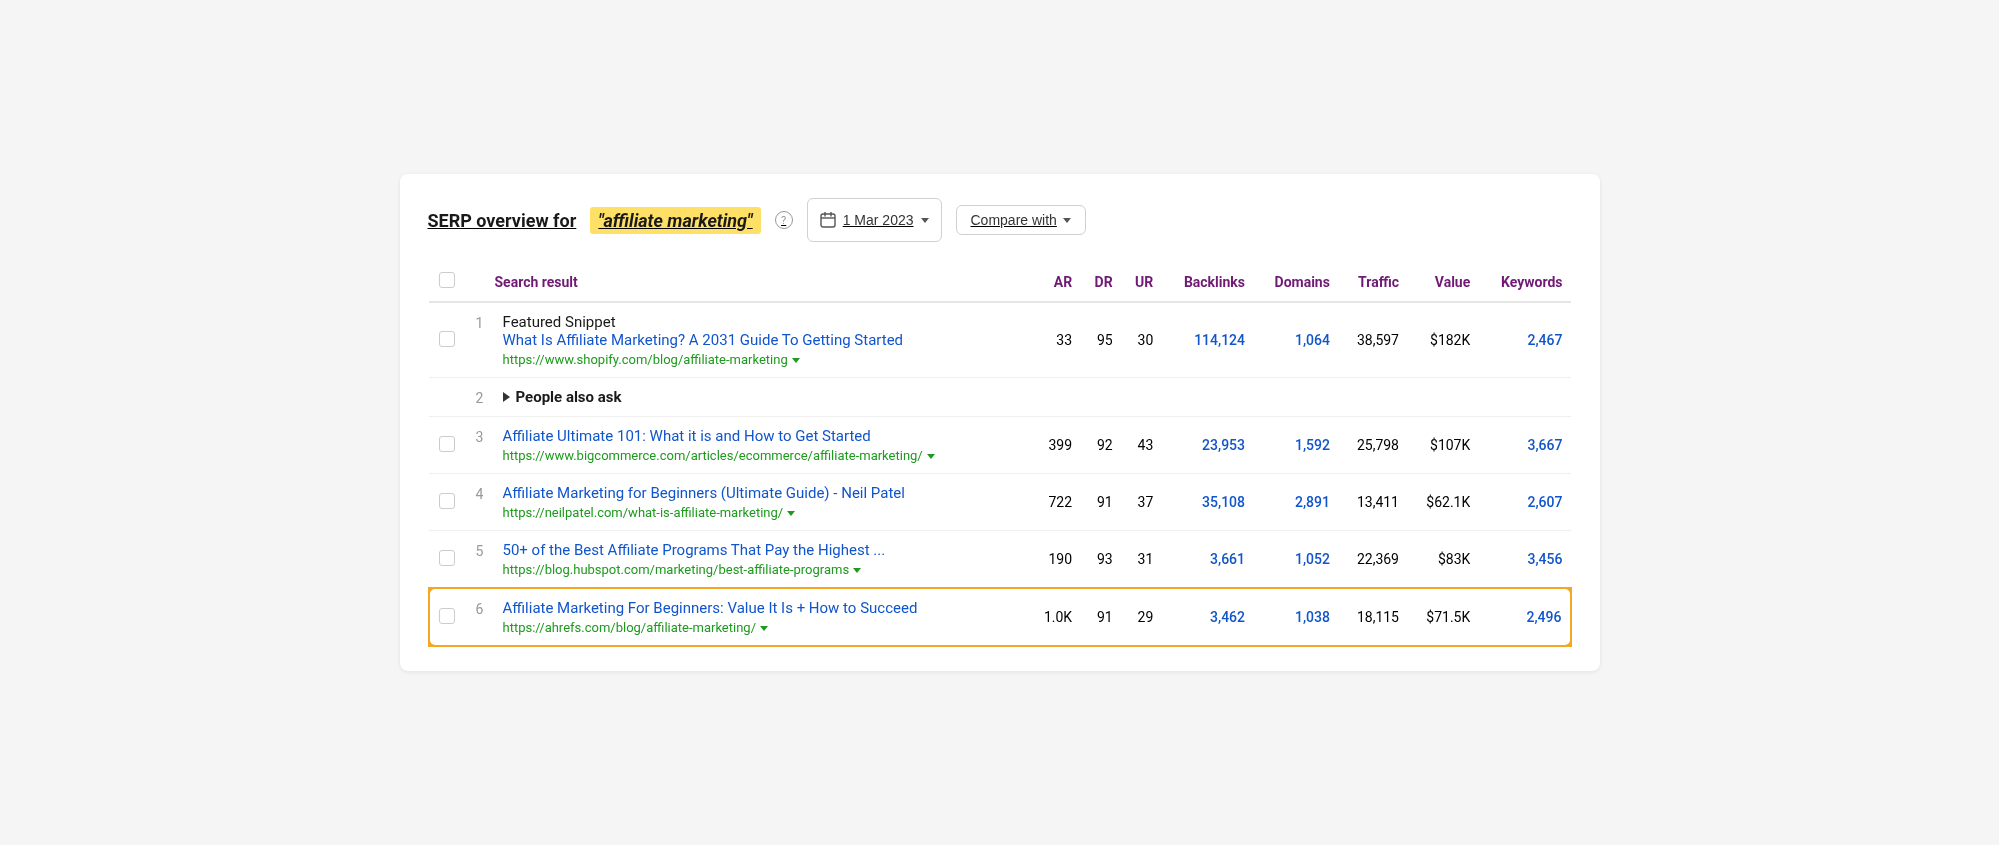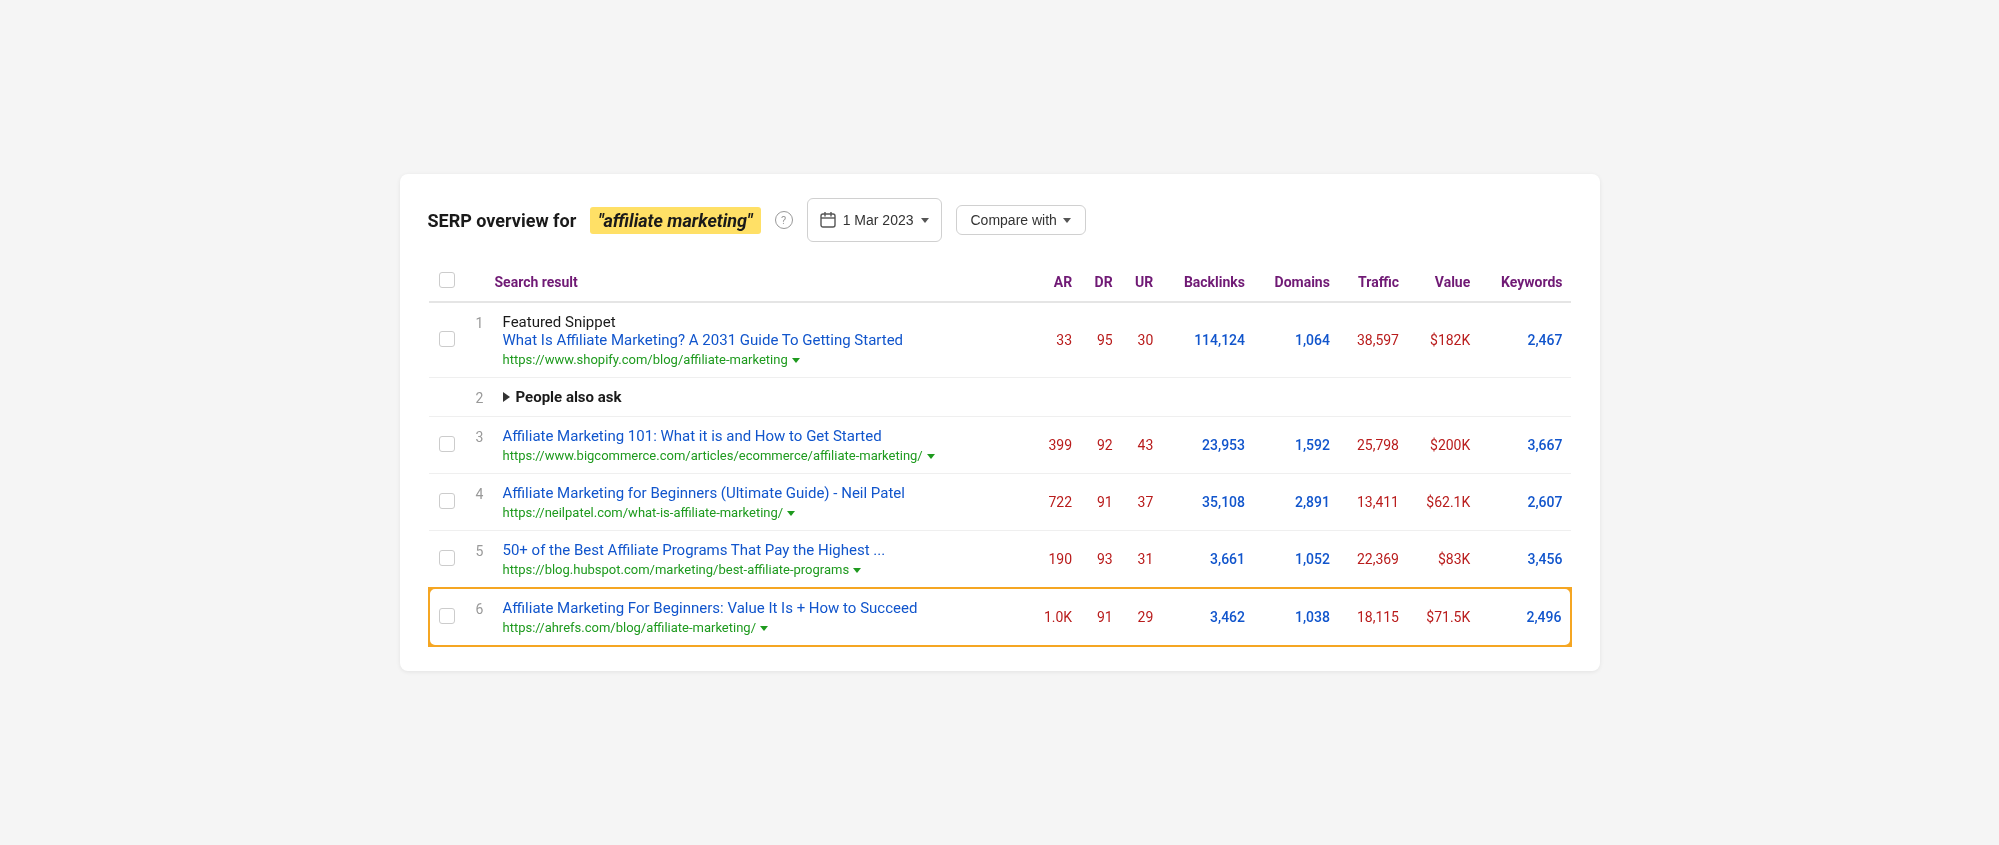--- a/index.html
+++ b/index.html
@@ -20,20 +20,21 @@
       max-width: 100%;
       box-shadow: 0 1px 4px rgba(0,0,0,0.08);
     }
     
     .header {
       display: flex;
       align-items: center;
       gap: 14px;
       margin-bottom: 20px;
       flex-wrap: wrap;
+      text-decoration: underline;
     }
     .header-title {
       font-size: 18px;
       font-weight: 700;
       color: #1a1a1a;
       white-space: nowrap;
     }
     .keyword-badge {
       background: #FFE066;
       padding: 3px 8px;
@@ -186,21 +187,21 @@
       color: #1a1a1a;
     }
     .people-ask .arrow {
       display: inline-block;
       width: 0; height: 0;
       border-top: 5px solid transparent;
       border-bottom: 5px solid transparent;
       border-left: 7px solid #333;
     }
     .num-blue { color: #1155CC; font-weight: 500; }
-    .num-black { color: #b91c1c; }
+    .num-black { color: #000000; }
     .checkbox-box {
       width: 16px; height: 16px;
       border: 1.5px solid #ccc;
       border-radius: 3px;
       display: inline-block;
       cursor: pointer;
     }
   </style>
 </head>
 <body>
@@ -281,33 +282,33 @@
           <td class="col-backlinks"></td>
           <td class="col-domains"></td>
           <td class="col-traffic"></td>
           <td class="col-value"></td>
           <td class="col-keywords"></td>
         </tr>
         <tr>
           <td class="col-checkbox"><span class="checkbox-box"></span></td>
           <td class="col-num">3</td>
           <td class="col-search">
-      <a class="result-title" href="#">Affiliate Marketing 101: What it is and How to Get Started</a>
+      <a class="result-title" href="#">Affiliate Ultimate 101: What it is and How to Get Started</a>
       <span class="result-url">
         https://www.bigcommerce.com/articles/ecommerce/affiliate-marketing/
         <span class="url-chevron"></span>
       </span>
     </td>
           <td class="col-ar"><span class="num-black">399</span></td>
           <td class="col-dr"><span class="num-black">92</span></td>
           <td class="col-ur"><span class="num-black">43</span></td>
           <td class="col-backlinks"><span class="num-blue">23,953</span></td>
           <td class="col-domains"><span class="num-blue">1,592</span></td>
           <td class="col-traffic"><span class="num-black">25,798</span></td>
-          <td class="col-value"><span class="num-black">$200K</span></td>
+          <td class="col-value"><span class="num-black">$107K</span></td>
           <td class="col-keywords"><span class="num-blue">3,667</span></td>
         </tr>
         <tr>
           <td class="col-checkbox"><span class="checkbox-box"></span></td>
           <td class="col-num">4</td>
           <td class="col-search">
       <a class="result-title" href="#">Affiliate Marketing for Beginners (Ultimate Guide) - Neil Patel</a>
       <span class="result-url">
         https://neilpatel.com/what-is-affiliate-marketing/
         <span class="url-chevron"></span>

